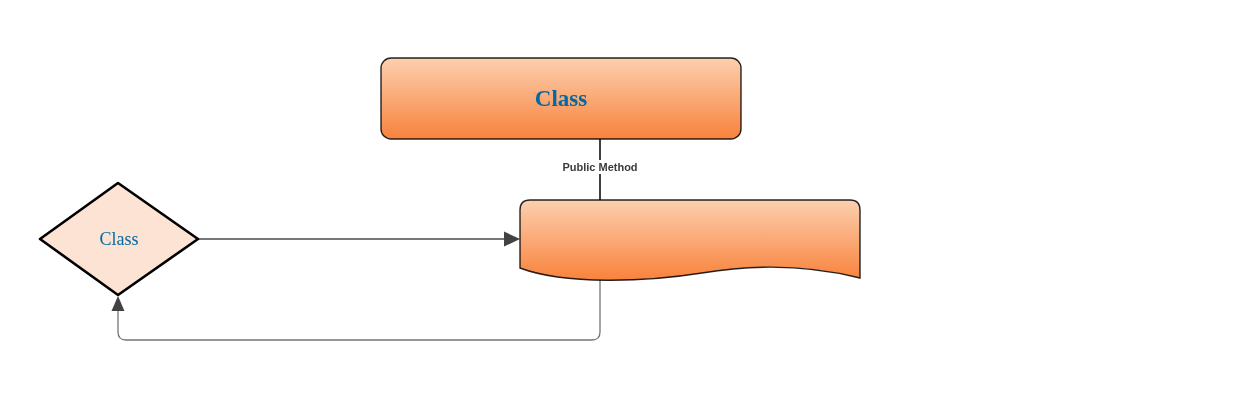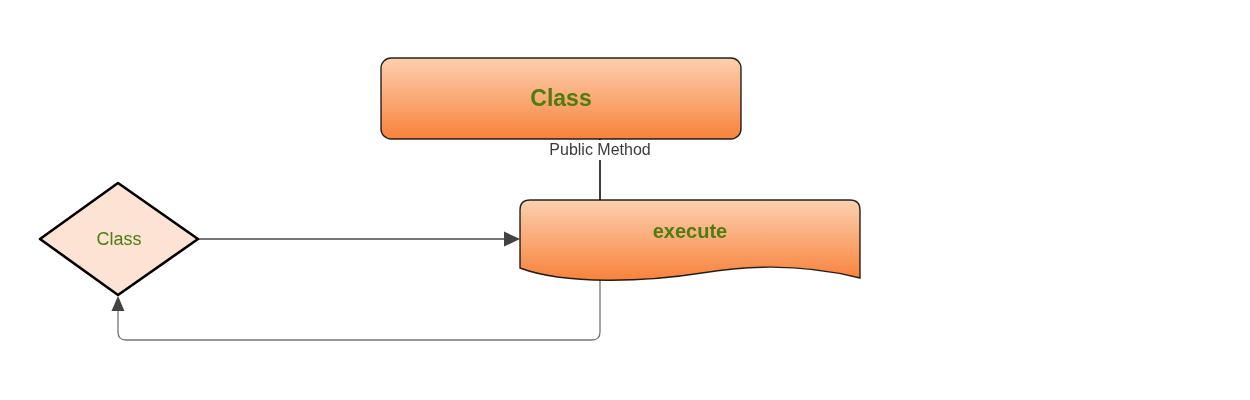--- a/index.html
+++ b/index.html
@@ -16,38 +16,39 @@
     left: 0; top: 0;
     width: 1250px; height: 400px;
   }
   .label-layer { position: absolute; left: 0; top: 0; width: 1250px; height: 400px; pointer-events: none; }
   .node-label {
     position: absolute;
     display: flex;
     align-items: center;
     justify-content: center;
     text-align: center;
-    color: #4d7c0f;
+    color: #0369a1;
+    font-family: Liberation Serif, serif;
   }
   .class-label {
     left: 381px; top: 58px; width: 360px; height: 81px;
     font-size: 23px; font-weight: bold;
   }
   .execute-label {
     left: 520px; top: 202px; width: 340px; height: 58px;
     font-size: 20px; font-weight: bold;
   }
   .method-label {
     position: absolute;
-    left: 600px; top: 150px;
+    left: 600px; top: 167px;
     transform: translate(-50%, -50%);
     background: #ffffff;
     padding: 1px 4px;
-    font-size: 16px;
-    font-weight: normal;
+    font-size: 11px;
+    font-weight: bold;
     color: #3b3b3b;
     white-space: nowrap;
   }
   .diamond-label {
     left: 41px; top: 202px; width: 156px; height: 74px;
     flex-direction: column;
     font-size: 18px;
     line-height: 25px;
     font-weight: normal;
   }
@@ -81,20 +82,19 @@
              L 520 210 Q 520 200 530 200 Z" fill="url(#gradOrange)" stroke-width="1.4" stroke-opacity="0.85" stroke="#000000"></path>
 
     <polygon points="118,183 198,239 118,295 40,239" stroke-width="2.6" stroke-linejoin="round" stroke="#000000" fill="#FCE3D4"></polygon>
   </svg>
 
   <div class="label-layer">
     <div class="node-label class-label">Class</div>
 
     <div class="method-label">Public Method</div>
 
-    <div class="node-label execute-label">execute</div>
 
     <div class="node-label diamond-label">
       <div>Class</div>
     </div>
   </div>
 
 </div>
 
 </body></html>

